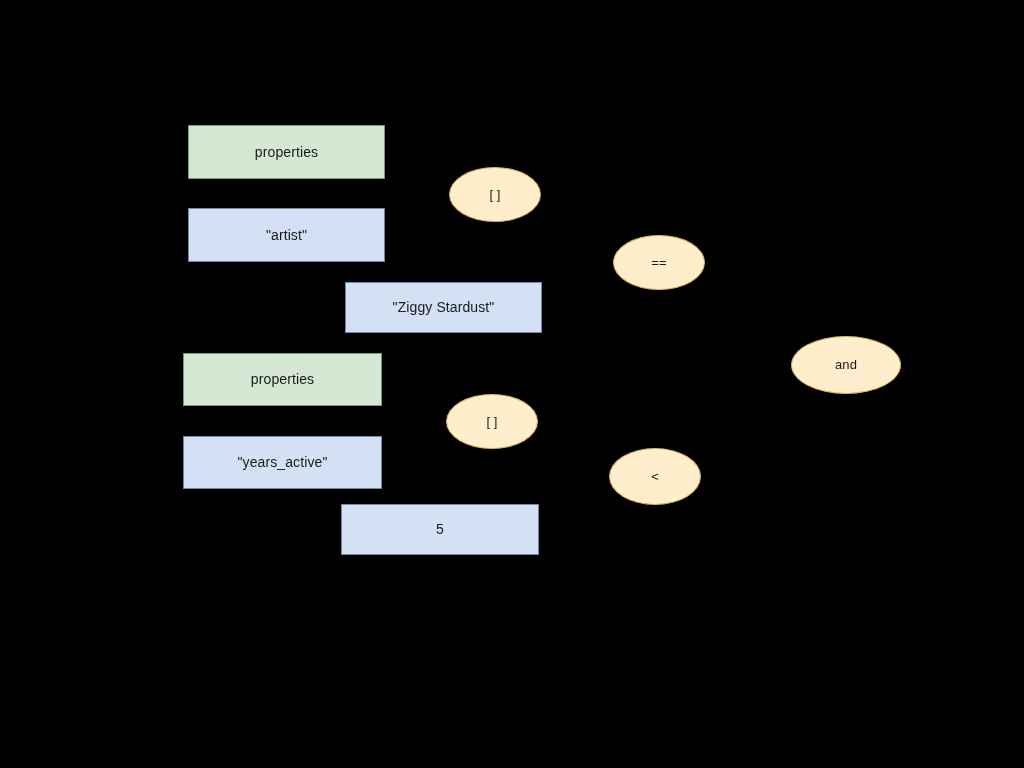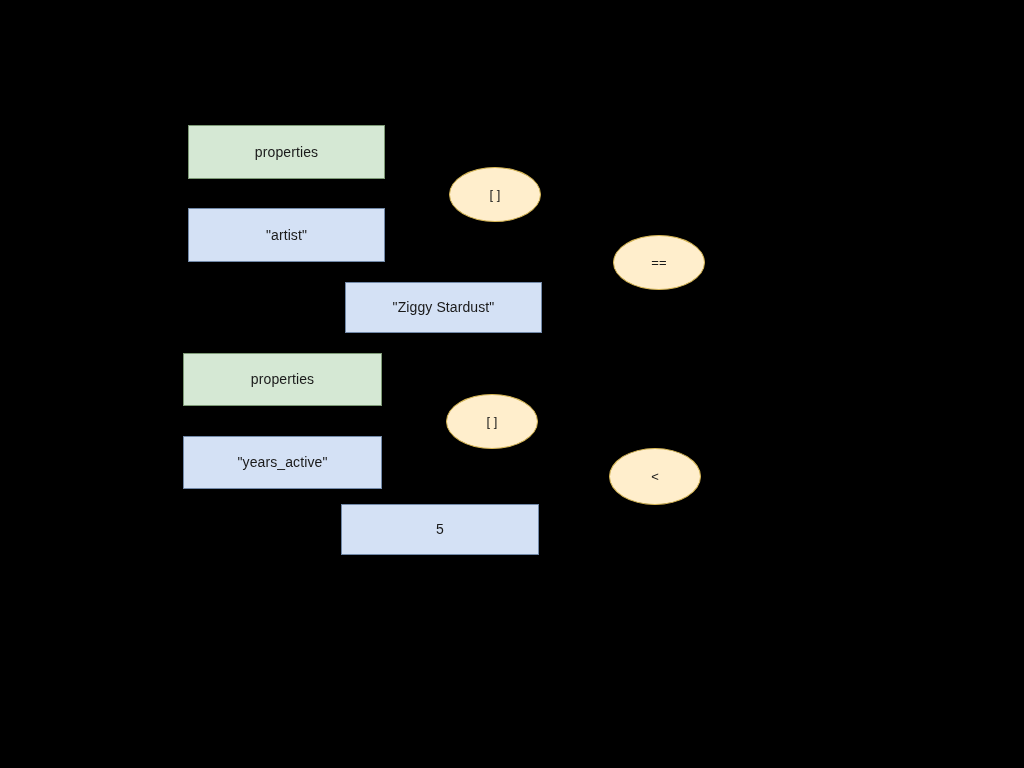--- a/index.html
+++ b/index.html
@@ -104,13 +104,16 @@
     </div>
     <div class="node ellipse" style="left: 446px; top: 394px; width: 92px; height: 55px;">
       <span class="node-label">[ ]</span>
     </div>
     <div class="node box blue" style="left: 341px; top: 504px; width: 198px; height: 51px;">
       <span class="node-label">5</span>
     </div>
     <div class="node ellipse" style="left: 609px; top: 448px; width: 92px; height: 57px;">
       <span class="node-label">&lt;</span>
     </div>
+    <div class="node ellipse" style="left: 791px; top: 336px; width: 110px; height: 58px;">
+      <span class="node-label">and</span>
+    </div>
   </div>
 
 </body></html>

